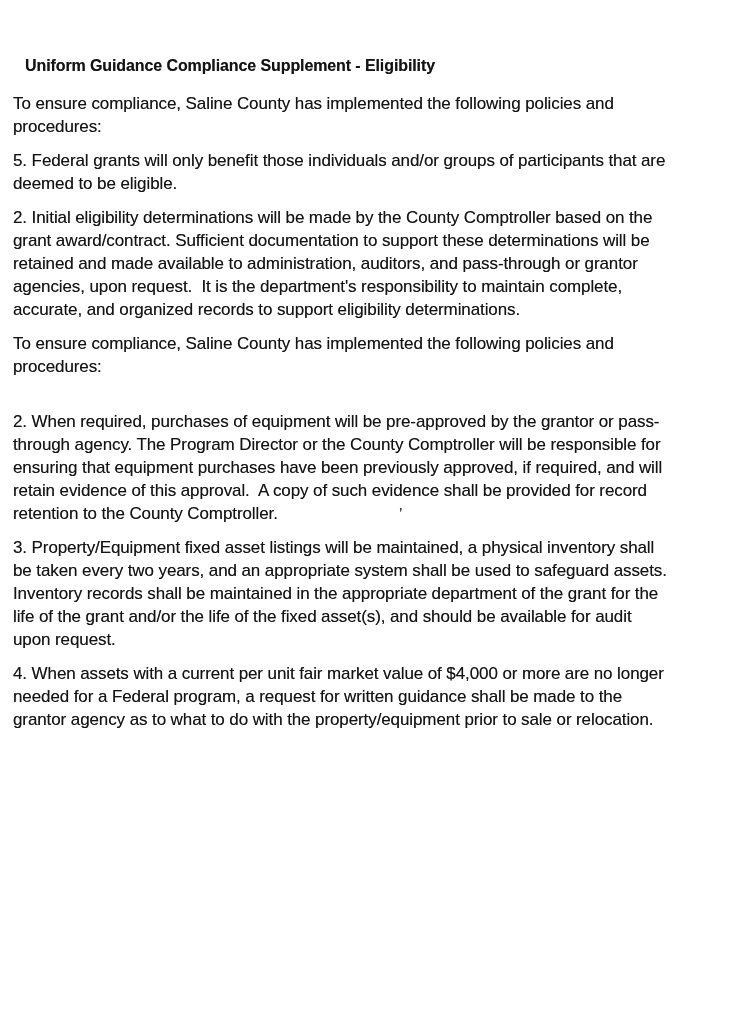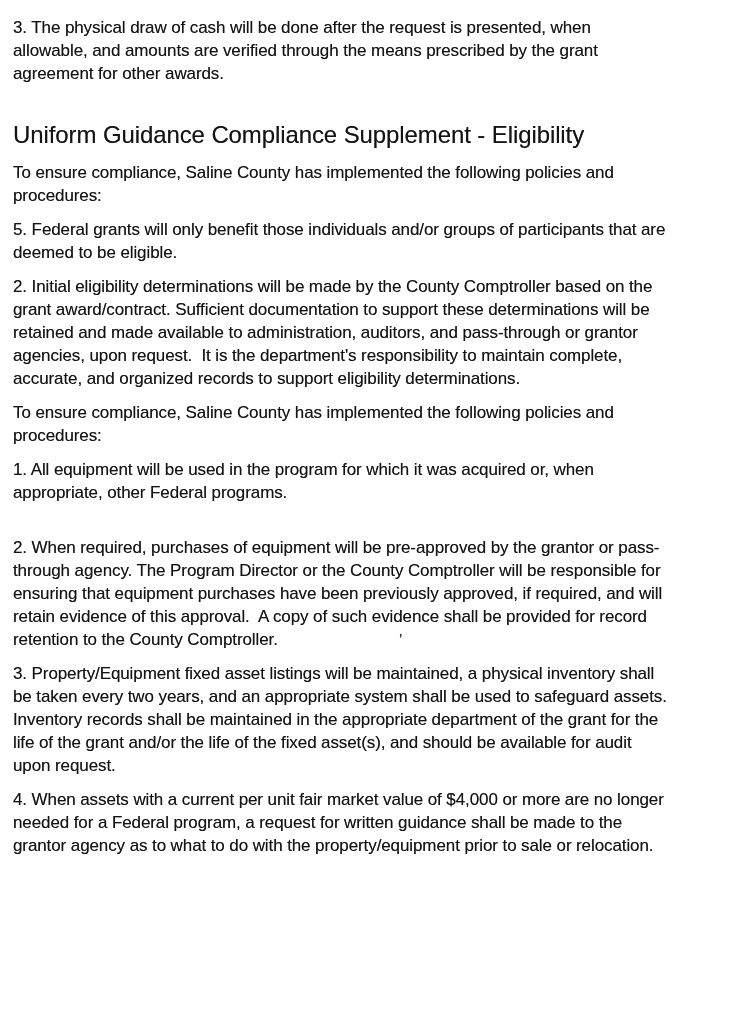--- a/index.html
+++ b/index.html
@@ -21,68 +21,63 @@
     text-shadow: 0 0 0.5px rgba(20,20,20,0.55);
   }
   .para {
     margin: 0 0 11px 0;
     font-size: 17px;
     line-height: 23px;
     white-space: pre-wrap;
     font-weight: normal;
   }
   .heading {
-    margin: 37px 0 13px 0;
-    font-size: 24px;
+    margin: 37px 0 13px 12px;
+    font-size: 16px;
     line-height: 26px;
-    font-weight: normal;
+    font-weight: bold;
     white-space: pre-wrap;
   }
   .para-wrap {
     position: relative;
     margin-top: 32px;
   }
   .stray-mark {
     position: absolute;
     left: 386px;
     top: 94px;
     font-size: 15px;
     color: #2a2a2a;
   }
 </style>
 </head>
 <body>
 
 <div class="page">
 
-  <p class="para">3. The physical draw of cash will be done after the request is presented, when
-allowable, and amounts are verified through the means prescribed by the grant
-agreement for other awards.</p>
 
 
   <h2 class="heading">Uniform Guidance Compliance Supplement - Eligibility</h2>
 
   <p class="para">To ensure compliance, Saline County has implemented the following policies and
 procedures:</p>
 
   <p class="para">5. Federal grants will only benefit those individuals and/or groups of participants that are
 deemed to be eligible.</p>
 
   <p class="para">2. Initial eligibility determinations will be made by the County Comptroller based on the
 grant award/contract. Sufficient documentation to support these determinations will be
 retained and made available to administration, auditors, and pass-through or grantor
 agencies, upon request.  It is the department's responsibility to maintain complete,
 accurate, and organized records to support eligibility determinations.</p>
 
 
   <p class="para">To ensure compliance, Saline County has implemented the following policies and
 procedures:</p>
 
-  <p class="para">1. All equipment will be used in the program for which it was acquired or, when
-appropriate, other Federal programs.</p>
 
   <div class="para-wrap">
     <p class="para">2. When required, purchases of equipment will be pre-approved by the grantor or pass-
 through agency. The Program Director or the County Comptroller will be responsible for
 ensuring that equipment purchases have been previously approved, if required, and will
 retain evidence of this approval.  A copy of such evidence shall be provided for record
 retention to the County Comptroller.</p>
     <span class="stray-mark">’</span>
   </div>
 

